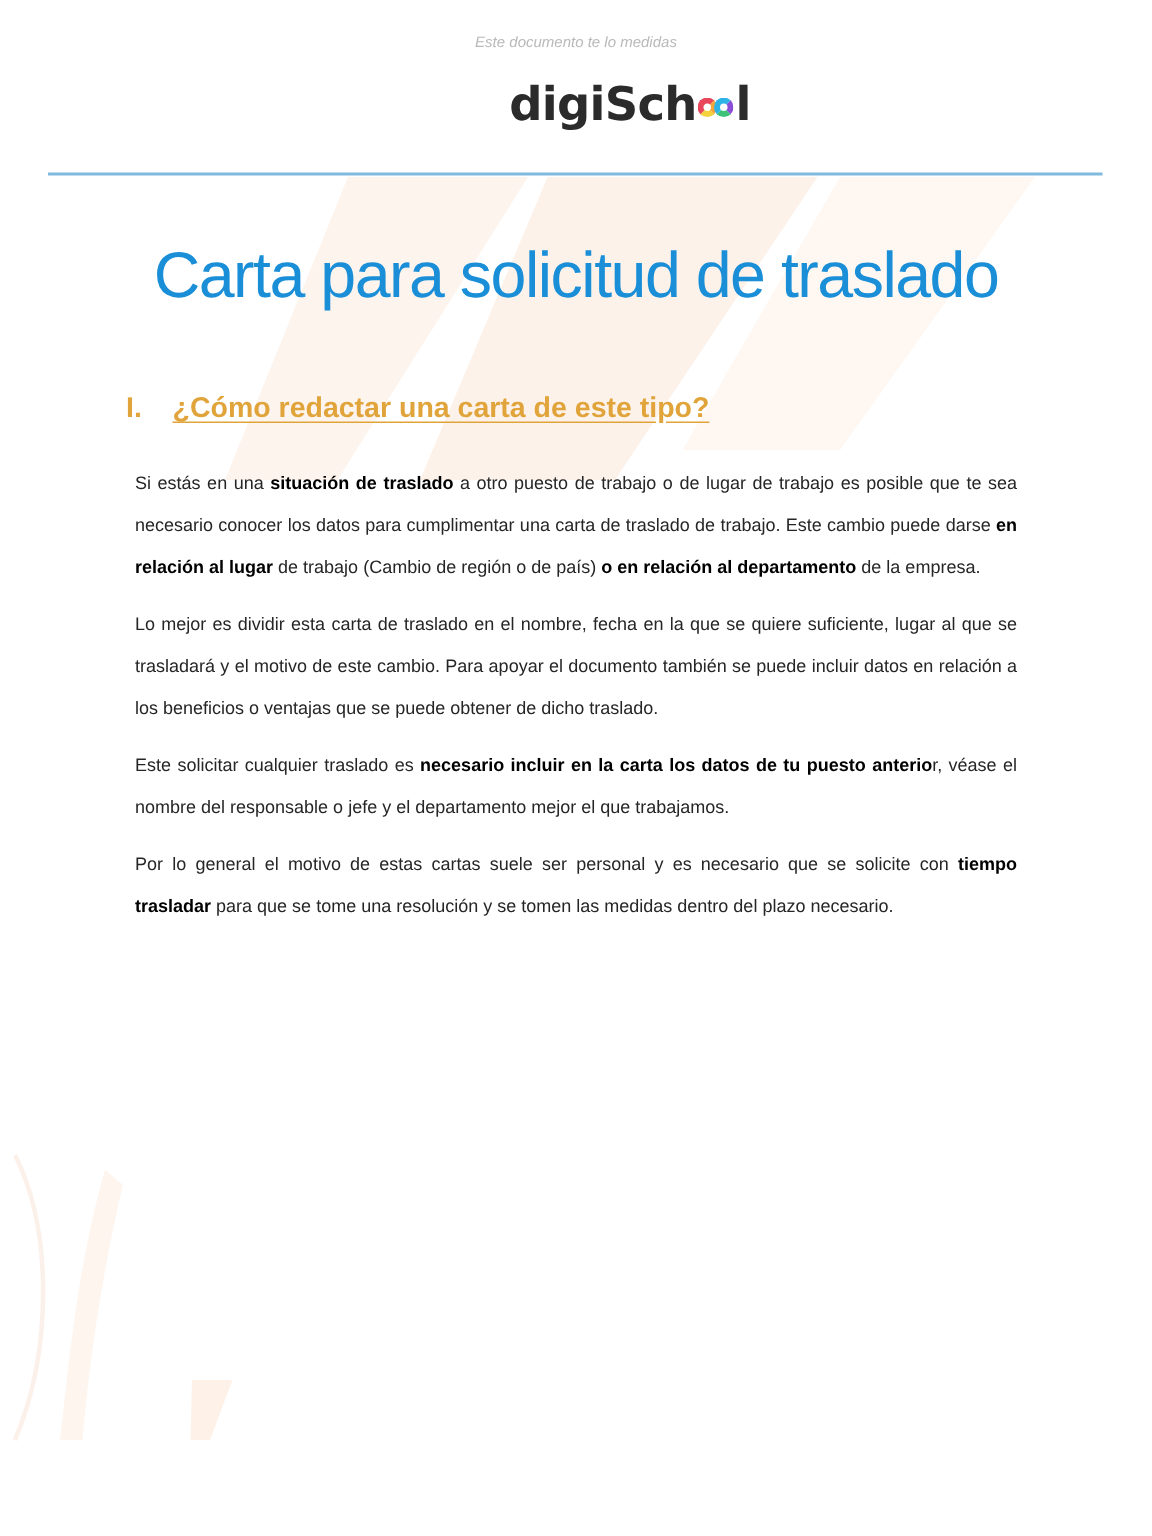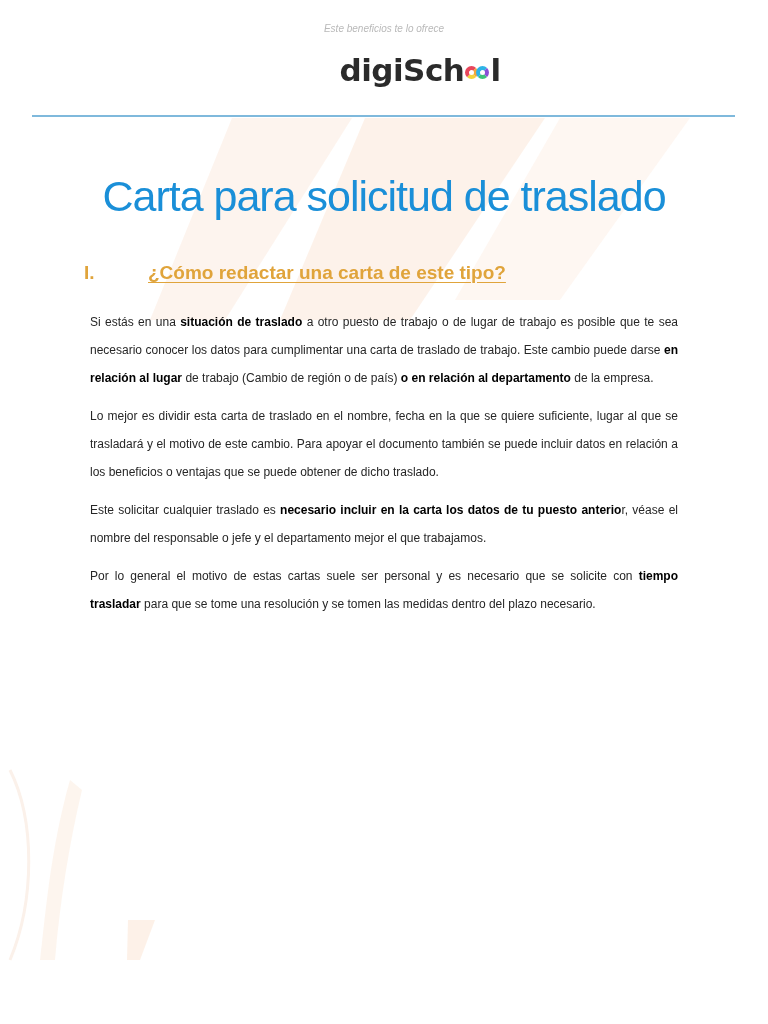--- a/index.html
+++ b/index.html
@@ -26,33 +26,33 @@
     display: inline-block; width: 13px; height: 13px; border-radius: 50%;
     border: 4px solid; box-sizing: border-box;
   }
   .logo .ring.r1 { border-color: #e8465b #f3a73b #f3d23b #e8465b; }
   .logo .ring.r2 { border-color: #2db3e6 #8a4fd6 #3ec27a #2db3e6; margin-left: -2px; }
   .header-rule {
     position: absolute; top: 115px; left: 32px; width: 703px; height: 2px;
     background: #7fb9dc;
   }
   .title {
-    position: absolute; top: 172px; left: 0; width: 768px; text-align: center;
+    position: absolute; top: 160px; left: 0; width: 768px; text-align: center;
     font-size: 43px; color: #1a8fd8; letter-spacing: -1px;
     font-family: "Liberation Sans", sans-serif;
     margin: 0; font-weight: normal;
   }
   .section-heading {
     position: absolute; top: 262px; left: 84px;
     font-size: 19px; font-weight: bold; color: #e0a43b;
     font-family: "Liberation Sans", sans-serif;
     margin: 0; display: flex;
   }
   .section-heading .num { width: 31px; }
-  .section-heading .text { text-decoration: underline; text-underline-offset: 3px; margin-left: 33px; }
+  .section-heading .text { text-decoration: underline; text-underline-offset: 3px; }
   .body-text {
     position: absolute; left: 90px; width: 588px; top: 308px;
     font-size: 12px; line-height: 28px; color: #262626; text-align: justify;
     font-family: "Liberation Sans", sans-serif;
   }
   .body-text p { margin: 0 0 10px 0; }
   .body-text b { color: #000; font-weight: bold; }
 </style>
 </head>
 <body>
@@ -60,21 +60,21 @@
 <svg class="watermark" viewBox="0 0 768 1024" xmlns="http://www.w3.org/2000/svg">
   <polygon points="232,118 352,118 225,320 150,320" fill="#fdf3ec" opacity="0.9"></polygon>
   <polygon points="365,118 545,118 410,320 280,320" fill="#fdf1e8" opacity="0.9"></polygon>
   <polygon points="560,118 690,118 560,300 455,300" fill="#fef5ef" opacity="0.8"></polygon>
   <path d="M70,780 C50,850 45,920 40,960 L55,960 C60,900 70,840 82,790 Z" fill="#fdf2ea" opacity="0.8"></path>
   <path d="M10,770 C35,820 35,900 10,960" stroke="#fbf1ea" stroke-width="3" fill="none"></path>
   <polygon points="128,920 155,920 140,960 127,960" fill="#fdf0e6" opacity="0.9"></polygon>
 </svg>
 
 <div class="page">
-  <div class="offered">Este beneficios te lo ofrece</div>
+  <div class="offered">Este documento te lo medidas</div>
 
   <div class="logo">
     <span>digiSch</span>
     <span class="oo">
       <span class="ring r1"></span>
       <span class="ring r2"></span>
     </span>
     <span>l</span>
   </div>
 

